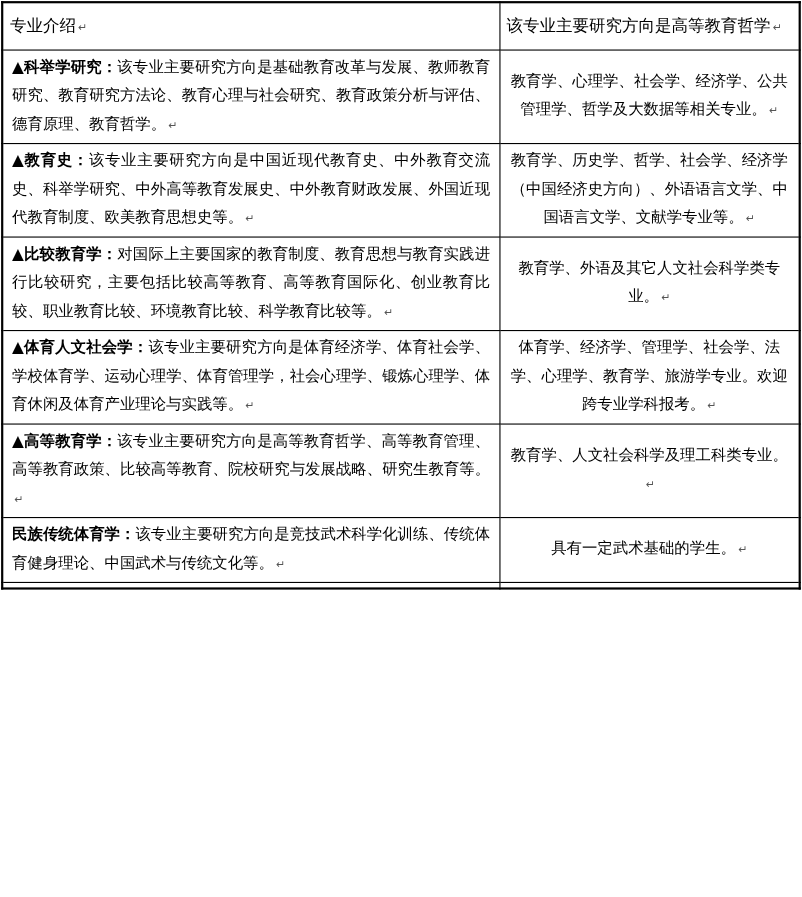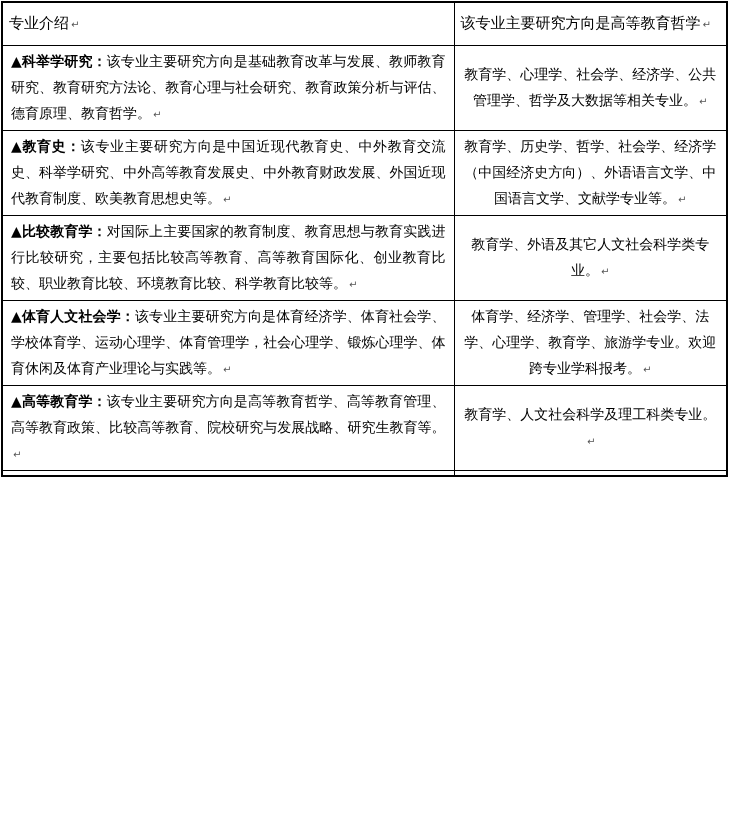--- a/index.html
+++ b/index.html
@@ -120,20 +120,28 @@
   <tr>
     <td class="left-cell">
             <p class="para"><b class="mtitle">▲高等教育学：</b><span>该专业主要研究方向是高等教育哲学、高等教育管理、高等教育政策、比较高等教育、院校研究与发展战略、研究生教育等。</span><span class="pmark">↵</span></p>
           </td>
     <td class="right-cell">
             <p class="para"><span>教育学、人文社会科学及理工科类专业。</span><span class="pmark">↵</span></p>
           </td>
   </tr>
 
 
+  <tr>
+    <td class="left-cell">
+            <p class="para"><b class="mtitle">民族传统体育学：</b><span>该专业主要研究方向是竞技武术科学化训练、传统体育健身理论、中国武术与传统文化等。</span><span class="pmark">↵</span></p>
+          </td>
+    <td class="right-cell">
+            <p class="para"><span>具有一定武术基础的学生。</span><span class="pmark">↵</span></p>
+          </td>
+  </tr>
 
 
   <tr>
     <td class="left-cell"></td>
     <td class="right-cell">
             <p class="para"></p>
           </td>
   </tr>
 </tbody>
   </table>

